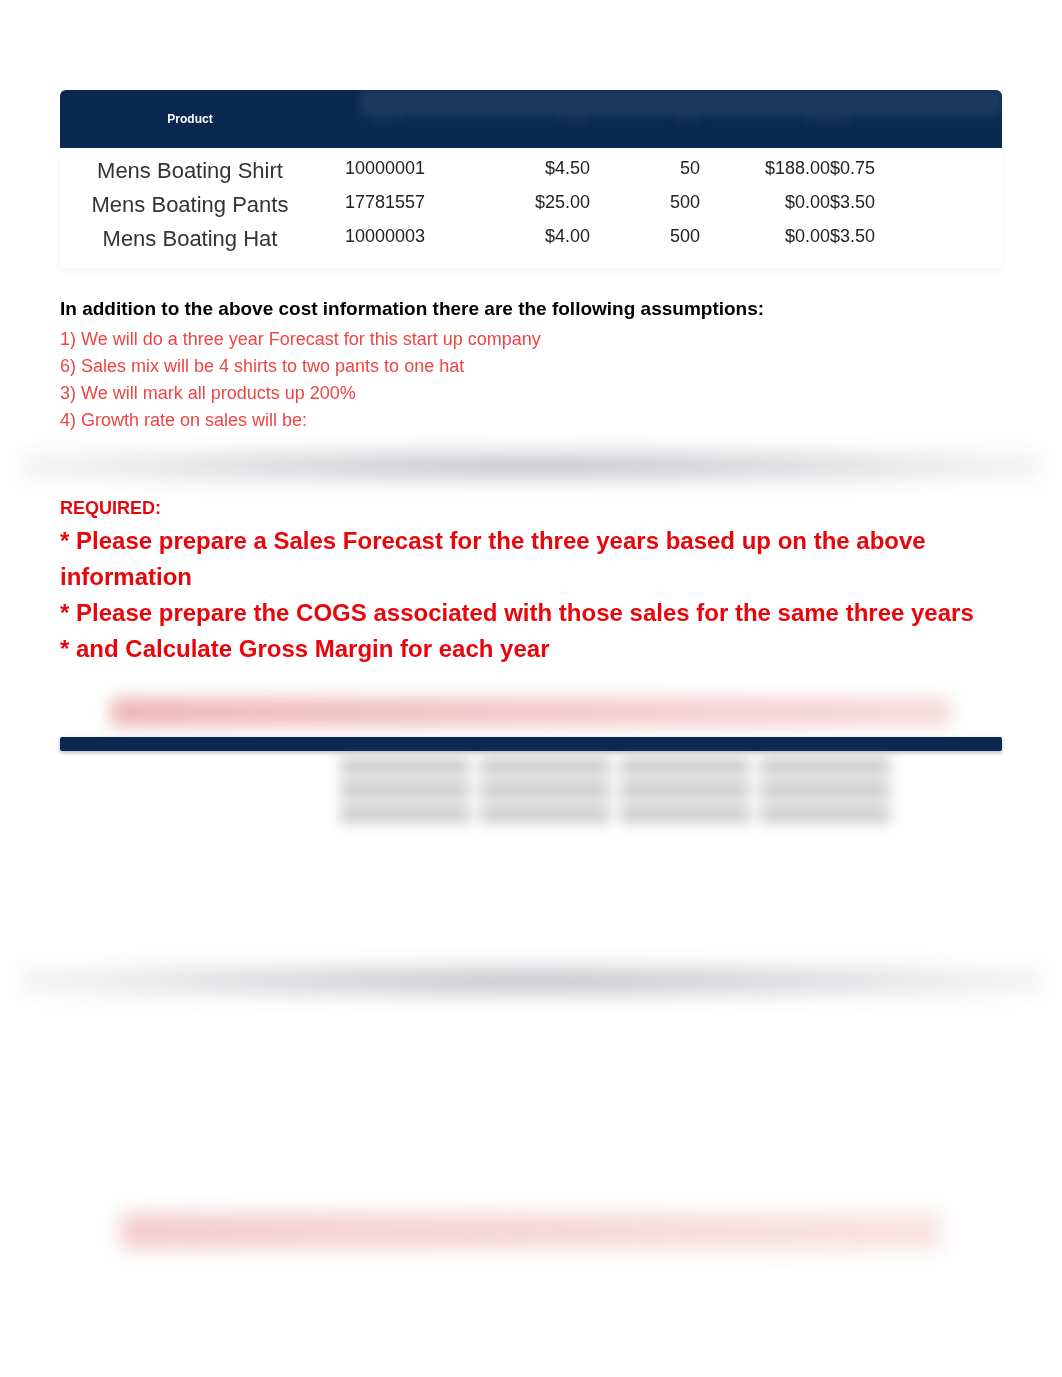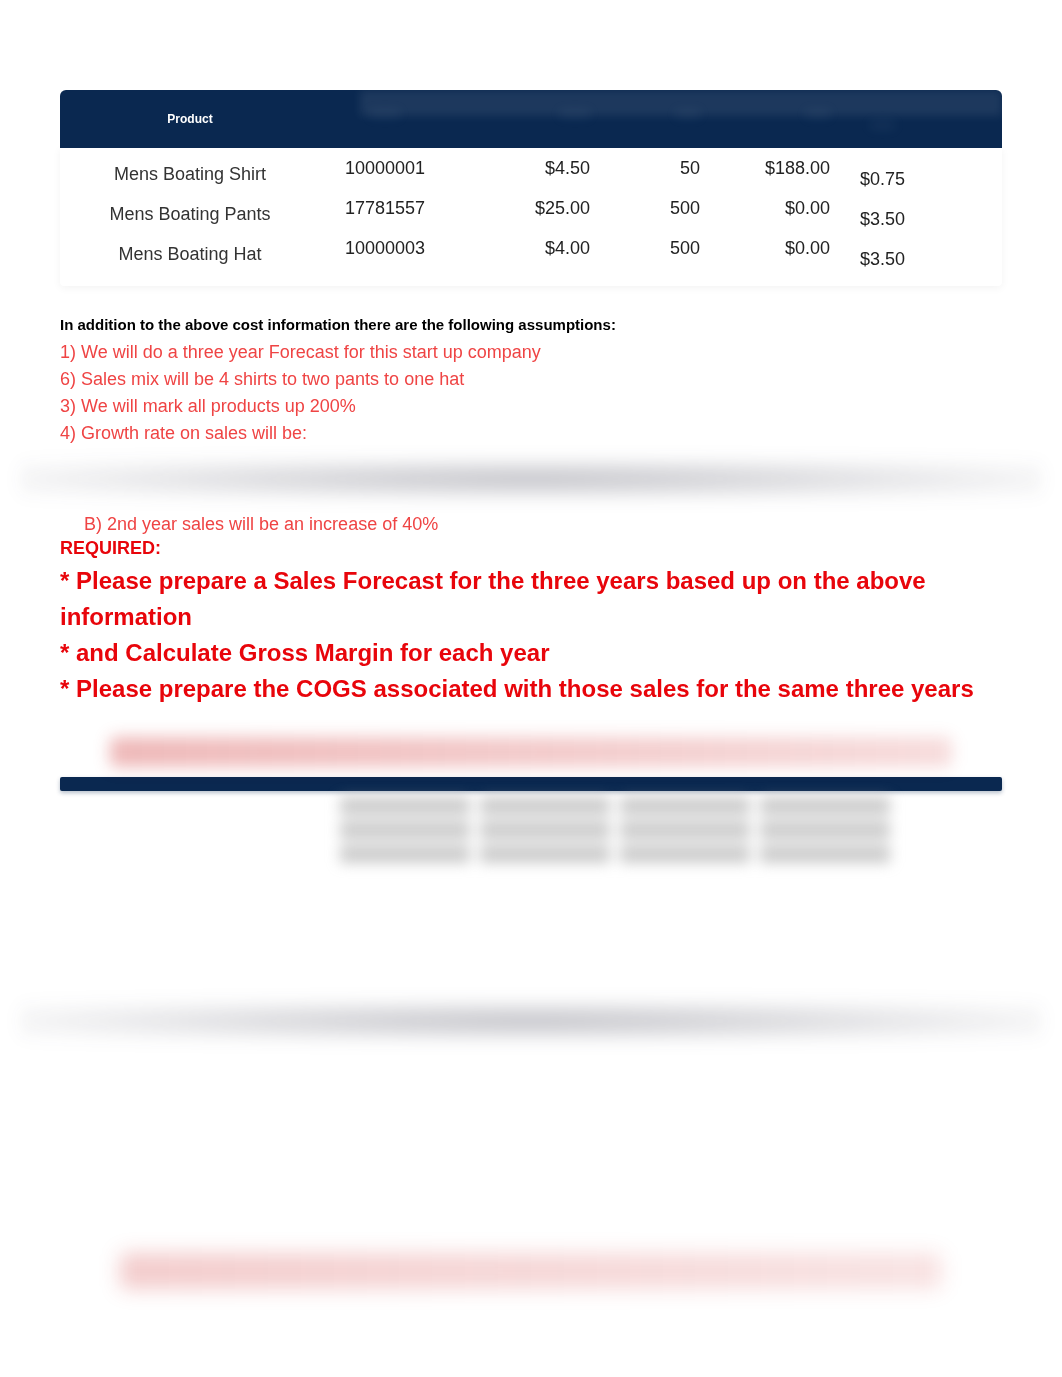--- a/index.html
+++ b/index.html
@@ -35,21 +35,21 @@
       color: #fff;
       font-weight: 700;
       font-size: 12px;
       text-align: center;
     }
     .col-product { width: 260px; display: flex; align-items: center; justify-content: center; }
     .col-a { width: 130px; text-align: center; }
     .col-b { width: 140px; text-align: right; }
     .col-c { width: 110px; text-align: right; }
     .col-d { width: 130px; text-align: right; }
-    .col-e { width: 105px; text-align: center; margin-top: 11px; }
+    .col-e { width: 105px; text-align: left; }
     .blurred-header {
       filter: blur(6px);
       color: #cfd8e6;
       flex: 1;
       display: flex;
     }
     .blurred-header > div {
       color: #aebfd6;
     }
     .blurred-top-line {
@@ -63,33 +63,33 @@
     }
     .table-row {
       display: flex;
       padding: 4px 0;
       color: #222;
       font-size: 18px;
     }
     .table-row .col-product {
       color: #333;
       justify-content: center;
-      font-size: 18px;
+      font-size: 22px;
     }
     .table-rows {
       padding: 6px 0 12px 0;
       background: #fff;
       box-shadow: 0 2px 8px rgba(0,0,0,0.05);
       border-radius: 0 0 4px 4px;
     }
     .assumptions-heading {
       font-weight: 700;
       margin-top: 30px;
       margin-bottom: 6px;
-      font-size: 15px;
+      font-size: 19px;
       color: #000;
     }
     .assumption-line, .sub-line {
       line-height: 1.5;
       color: #ef4444;
     }
     .sub-lines {
       margin-left: 24px;
     }
     .blur-strip-wide {
@@ -195,27 +195,26 @@
 
   <div class="assumptions-heading">In addition to the above cost information there are the following assumptions:</div>
   <div class="assumption-line">1)  We will do a three year Forecast for this start up company</div>
   <div class="assumption-line">6)  Sales mix will be 4 shirts to two pants to one hat</div>
   <div class="assumption-line">3)  We will mark all products up 200%</div>
   <div class="assumption-line">4)  Growth rate on sales will be:</div>
 
   <div class="blur-strip-wide"></div>
 
   <div class="sub-lines">
-    <div class="sub-line">B)  2nd year sales will be an increase of 40%</div>
   </div>
 
   <div class="required-heading">REQUIRED:</div>
   <div class="required-line">*  Please prepare a Sales Forecast for the three years based up on the above information</div>
+  <div class="required-line">*  Please prepare the COGS associated with those sales for the same three years</div>
   <div class="required-line">* and Calculate Gross Margin for each year</div>
-  <div class="required-line">*  Please prepare the COGS associated with those sales for the same three years</div>
 
   <div class="blur-red"></div>
   <div class="dark-bar"></div>
   <div class="blur-table">
     <div class="blur-table-row">
         <div class="blur-cell"></div>
         <div class="blur-cell"></div>
         <div class="blur-cell"></div>
         <div class="blur-cell"></div>
       </div>

